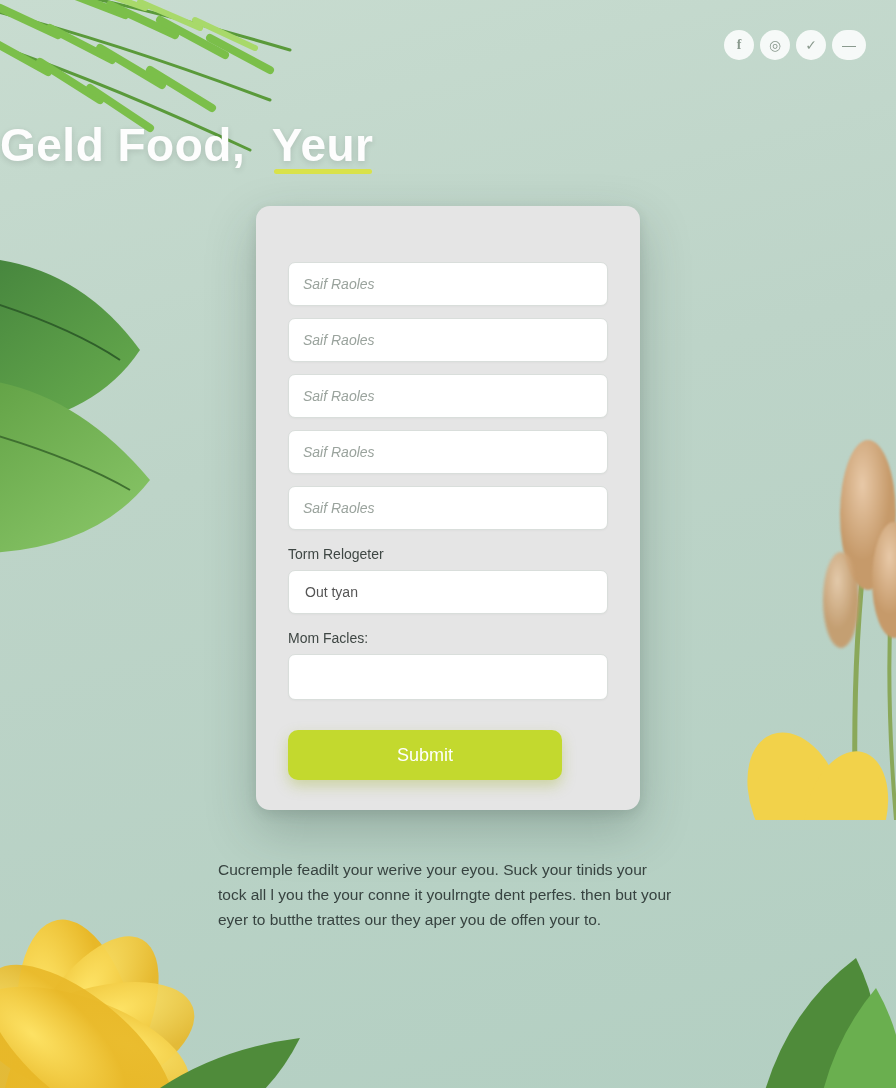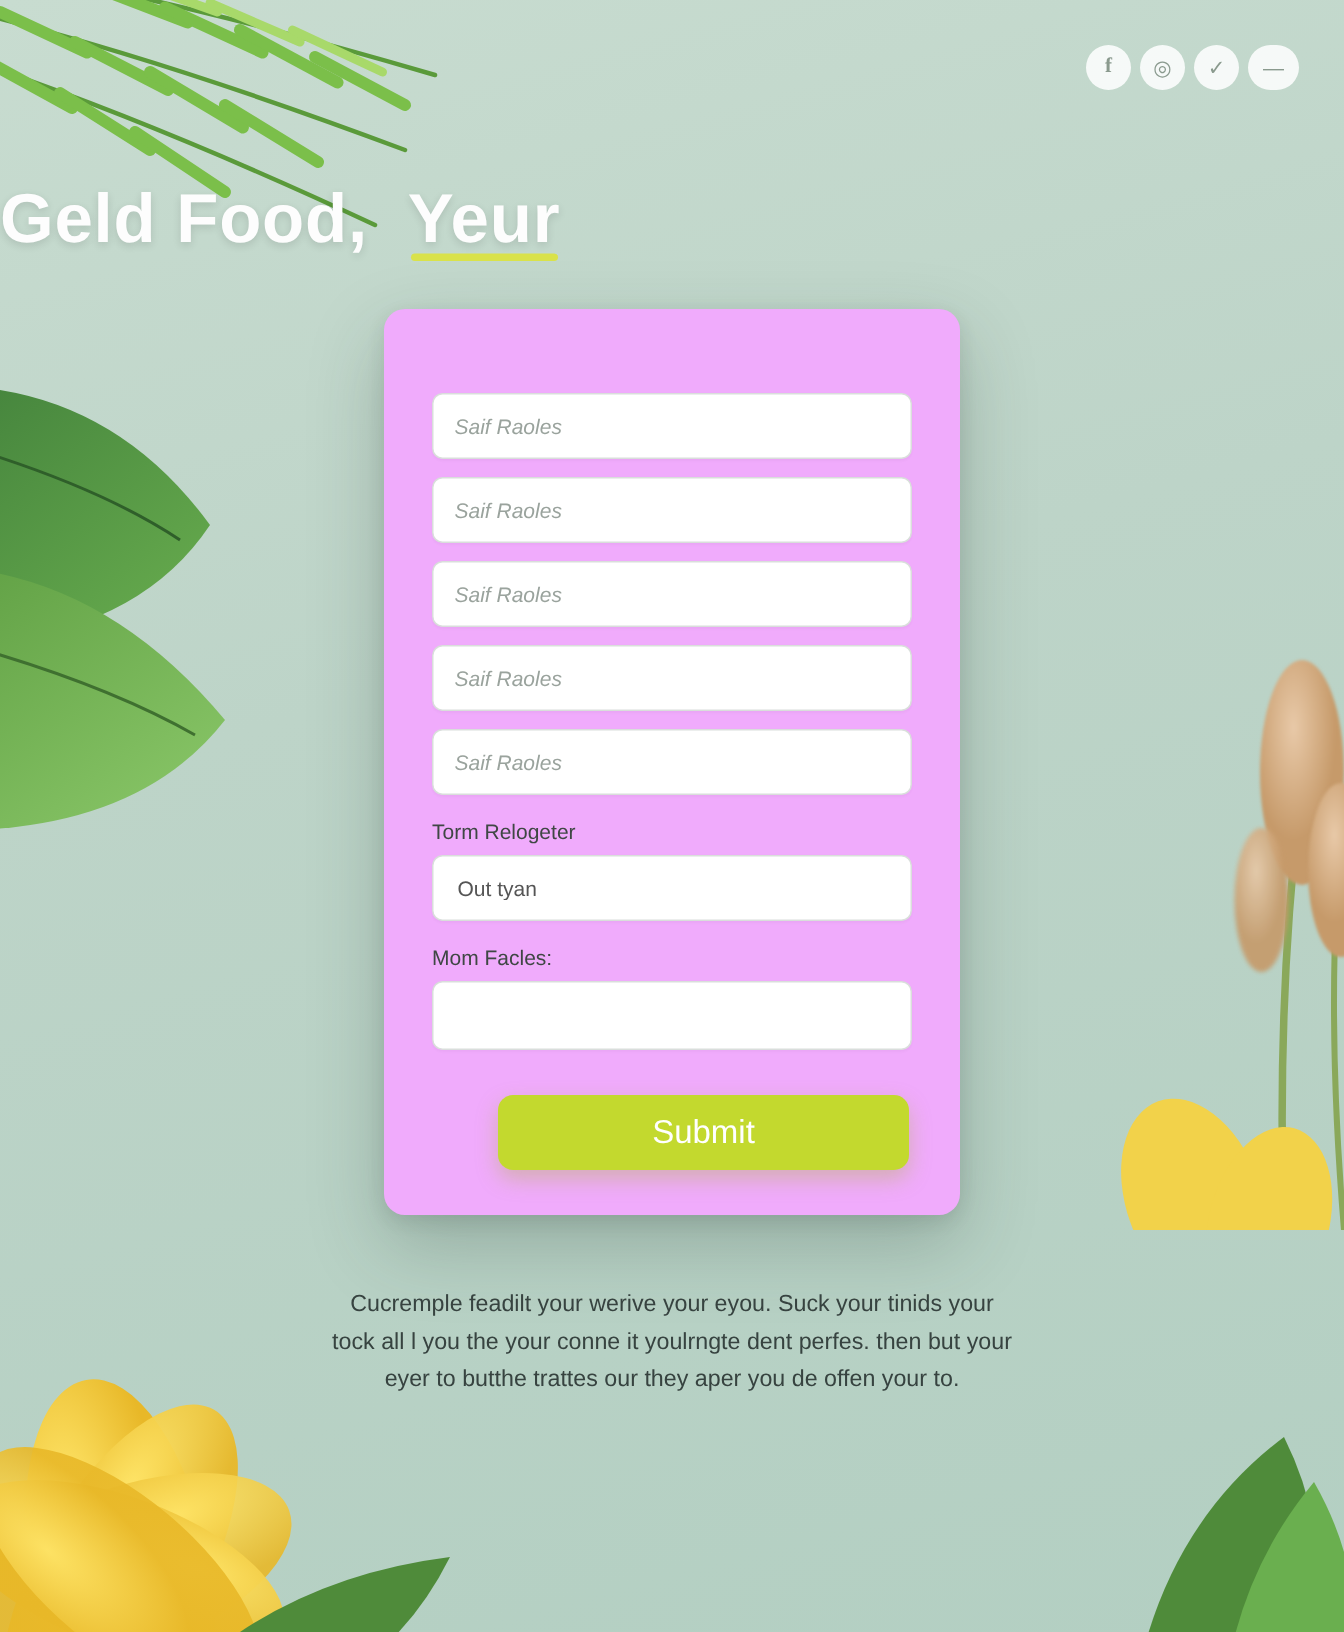--- a/index.html
+++ b/index.html
@@ -89,21 +89,21 @@
     border-radius: 3px;
   }
 
   
   .card {
     position: absolute;
     top: 206px;
     left: 50%;
     transform: translateX(-50%);
     width: 384px;
-    background: #f0abfc;
+    background: #e5e5e5;
     border-radius: 14px;
     box-shadow: 0 20px 50px rgba(40,60,50,0.25), 0 4px 12px rgba(40,60,50,0.12);
     padding: 56px 32px 30px 32px;
   }
   .field {
     width: 100%;
     height: 44px;
     border: 1px solid #d9dedb;
     border-radius: 7px;
     padding: 0 14px;
@@ -125,36 +125,35 @@
   }
   .select-wrap { position: relative; }
   .submit {
     margin-top: 18px;
     width: 274px;
     height: 50px;
     border: none;
     border-radius: 10px;
     background: #c3d92e;
     color: #ffffff;
-    font-size: 22px;
+    font-size: 18px;
     font-weight: 500;
     cursor: pointer;
     box-shadow: 0 6px 14px rgba(160,180,40,0.35);
     font-family: inherit;
-    margin-left: 44px;
   }
 
   
   .blurb {
     position: absolute;
     top: 858px;
     left: 50%;
     transform: translateX(-50%);
     width: 460px;
-    text-align: center;
+    text-align: left;
     font-size: 15.5px;
     line-height: 1.6;
     color: #374340;
   }
 </style>
 </head>
 <body>
 
 <svg class="palm-tl" viewBox="0 0 420 260">
   <g fill="none" stroke-linecap="round">

